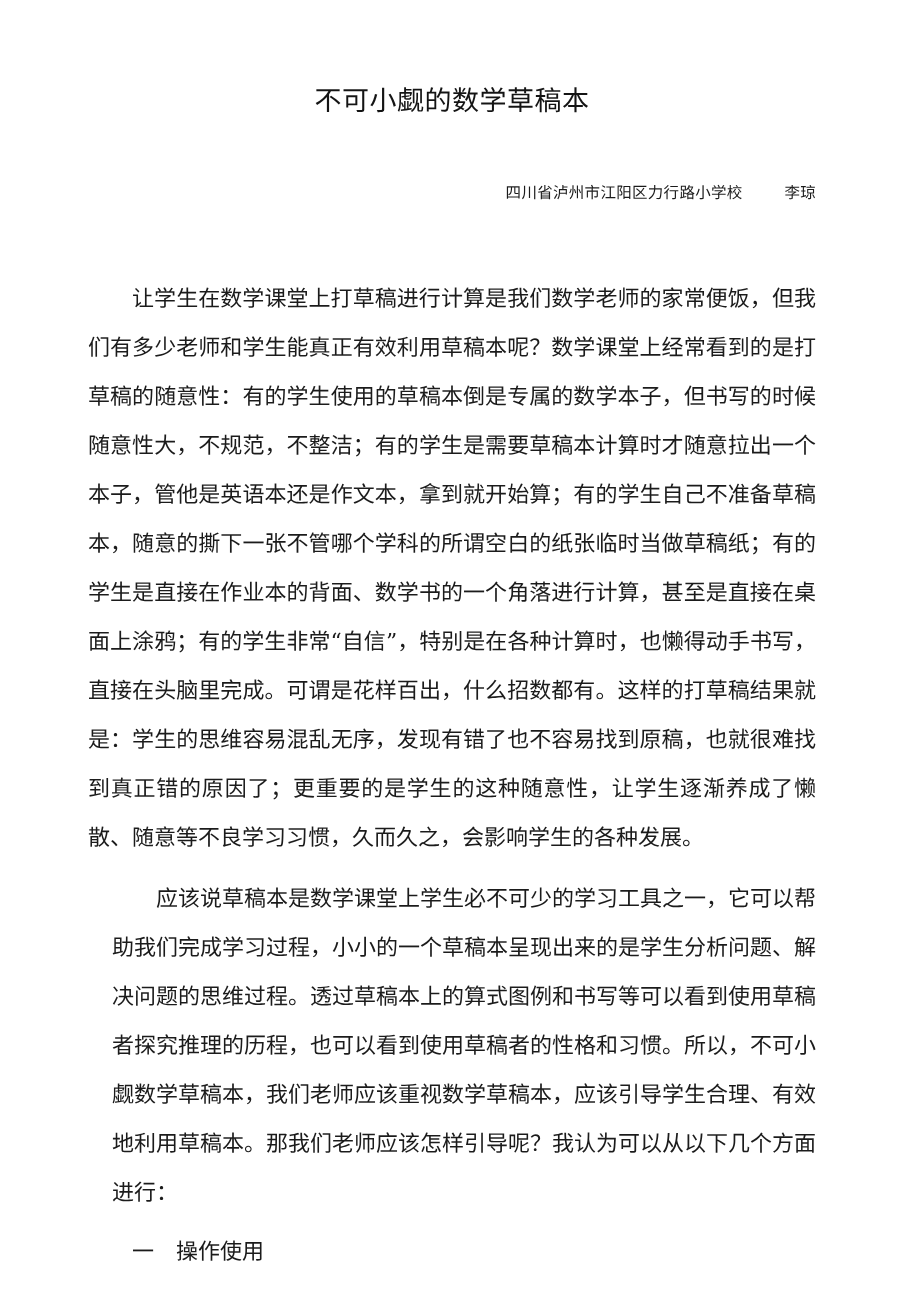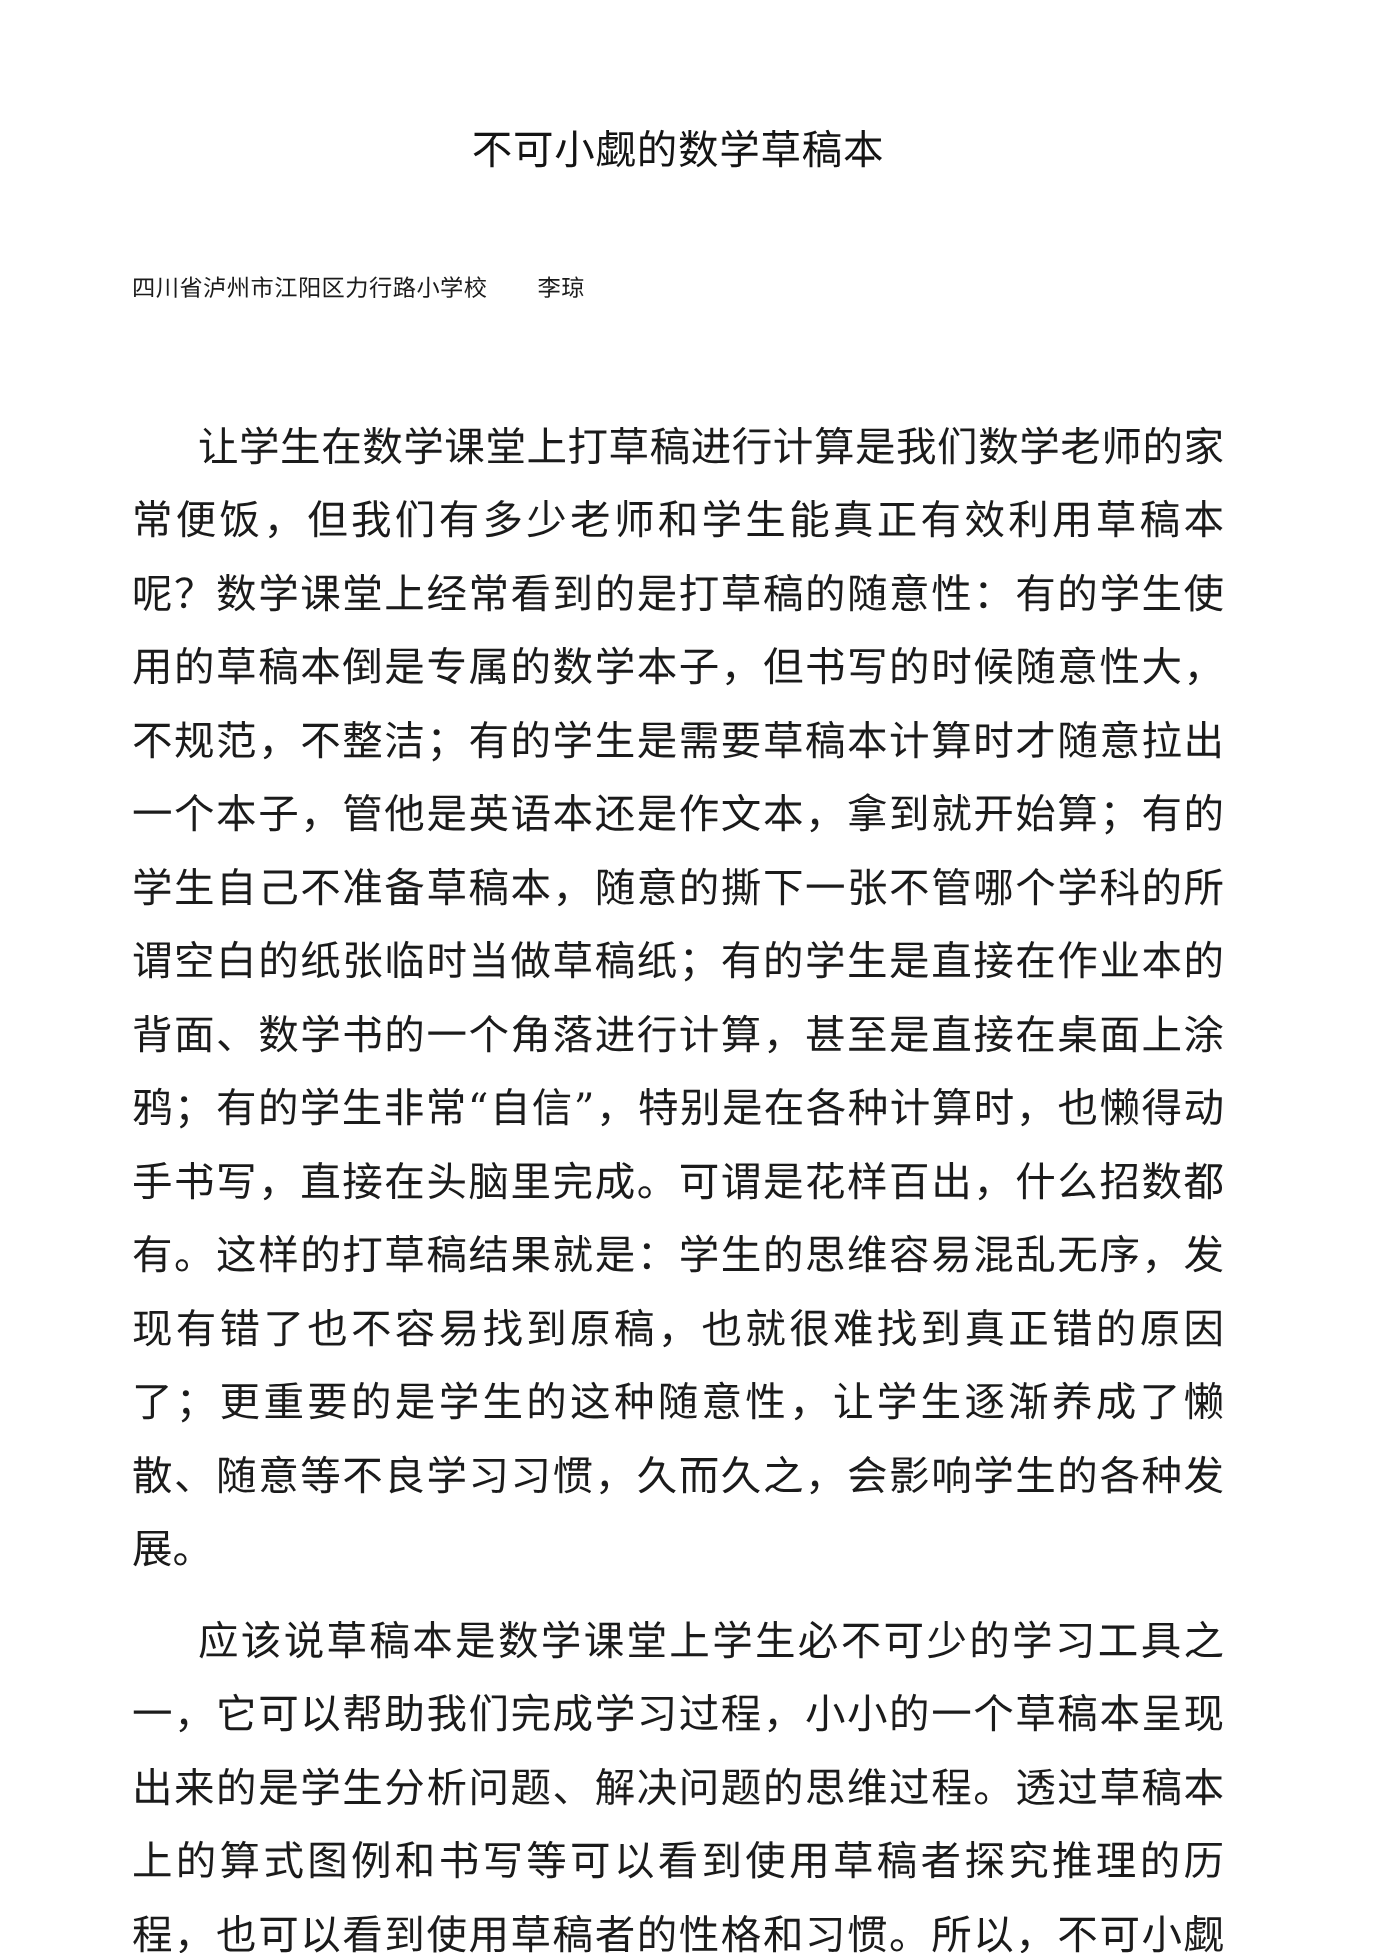--- a/index.html
+++ b/index.html
@@ -37,54 +37,54 @@
     font-weight: 400;
     font-size: 27px;
     line-height: 34px;
     letter-spacing: 0.5px;
     color: #141414;
     padding-top: 84px;
   }
 
   
   .byline {
-    text-align: left;
+    text-align: right;
     font-size: 15.5px;
     line-height: 26px;
     letter-spacing: 0.3px;
     color: #1b1b1b;
     white-space: pre;
-    font-family: Liberation Serif, serif;
   }
   .byline-line-1 {
     margin-top: 10px;
   }
   .byline-line-2 {
     margin-top: 0px;
   }
 
   
   .body-block {
     margin-top: 16px;
   }
 
   .para {
     margin: 0 0 0 0;
-    font-size: 27px;
+    font-size: 22px;
     line-height: 49px;
     text-align: justify;
     text-justify: inter-ideograph;
     text-indent: 44px;
     letter-spacing: 0px;
     color: #1b1b1b;
     word-break: break-all;
   }
 
   .para + .para {
     margin-top: 12px;
+    margin-left: 24px;
   }
 
   .list-line {
     margin: 0;
     font-size: 22px;
     line-height: 49px;
     text-indent: 44px;
     color: #1b1b1b;
     white-space: pre;
   }

